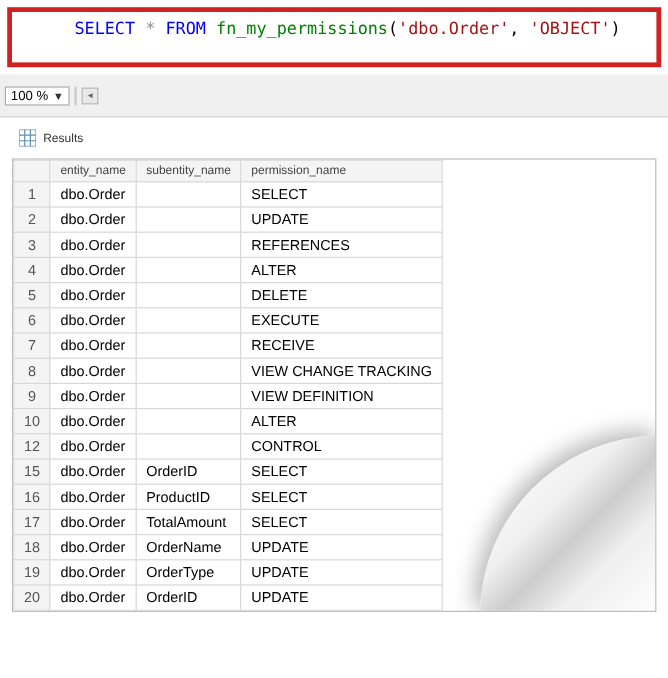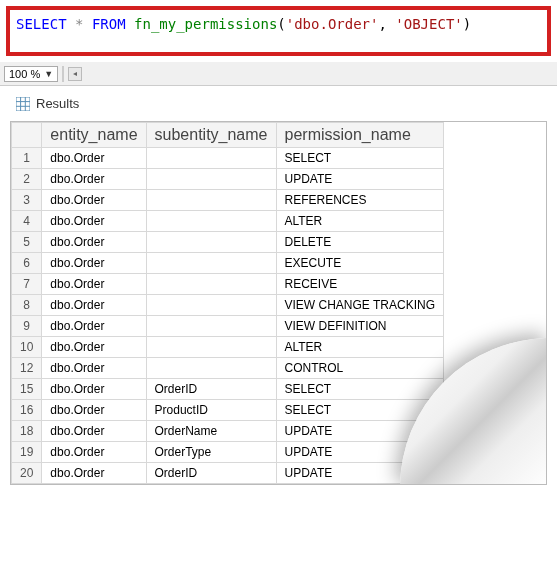--- a/index.html
+++ b/index.html
@@ -1,33 +1,33 @@
 <!DOCTYPE html>
 <html><head>
 <meta charset="utf-8">
 <style>
 * { margin: 0; padding: 0; box-sizing: border-box; }
 body { font-family: Consolas, 'Courier New', monospace; font-size: 13px; background: #fff; width: 557px; }
 .editor-wrap { border: 4px solid #d32020; margin: 6px; padding: 4px 6px 18px 6px; background: #fff; position: relative; }
-.editor-line { font-family: Consolas, monospace; font-size: 14px; line-height: 20px; white-space: pre; }
+.editor-line { font-family: Consolas, monospace; font-size: 14px; line-height: 20px; white-space: pre; margin-left: 46px; }
 .kw { color: #0000ff; }
 .fn { color: #008000; }
 .str { color: #a31515; }
 .star { color: #888; }
-.zoom-bar { display: flex; align-items: center; background: #f0f0f0; border-bottom: 1px solid #ccc; height: 24px; font-family: 'Segoe UI', Tahoma, sans-serif; font-size: 12px; padding: 0 4px; gap: 2px; }
+.zoom-bar { display: flex; align-items: center; background: #f0f0f0; border-bottom: 1px solid #ccc; height: 36px; font-family: 'Segoe UI', Tahoma, sans-serif; font-size: 12px; padding: 0 4px; gap: 2px; }
 .zoom-select { border: 1px solid #aaa; background: #fff; padding: 1px 4px; font-size: 11px; display: flex; align-items: center; gap: 4px; }
 .chev { font-size: 9px; color: #333; }
 .scroll-btn { width: 14px; height: 14px; background: #e8e8e8; border: 1px solid #bbb; display: inline-flex; align-items: center; justify-content: center; font-size: 8px; color: #666; }
-.tabs { display: flex; align-items: center; gap: 8px; padding: 8px 10px 6px 10px; font-family: 'Segoe UI', Tahoma, sans-serif; font-size: 13px; background: #fff; }
+.tabs { display: flex; align-items: center; gap: 8px; padding: 8px 10px 6px 10px; font-family: 'Segoe UI', Tahoma, sans-serif; font-size: 10px; background: #fff; }
 .tab { display: flex; align-items: center; gap: 6px; padding: 2px 6px; color: #333; }
 .tab-icon { width: 14px; height: 14px; }
 .results-panel { border: 1px solid #bbb; margin: 2px 10px 10px 10px; background: #fff; font-family: 'Segoe UI', Tahoma, sans-serif; font-size: 12px; position: relative; overflow: hidden; }
 table { border-collapse: collapse; width: auto; }
 th, td { border: 1px solid #d8d8d8; padding: 3px 8px; text-align: left; font-weight: normal; white-space: nowrap; }
-th { background: #f4f4f4; color: #444; font-size: 16px; }
+th { background: #f4f4f4; color: #444; font-size: 10px; }
 td.rownum { background: #f4f4f4; text-align: center; color: #555; width: 28px; }
 td.sel { background: #fff; border: 1px dotted #888; }
 .page-curl { position: absolute; right: -4px; bottom: -4px; width: 150px; height: 150px; pointer-events: none; }
 .curl-shape { position: absolute; right: 0; bottom: 0; width: 150px; height: 150px; background: linear-gradient(135deg, #fff 0%, #f0f0f0 40%, #ccc 55%, #eee 70%, #fff 100%); border-top-left-radius: 100% 100%; box-shadow: -6px -6px 18px rgba(0,0,0,0.25); transform: rotate(0deg); }
 .curl-shadow { position: absolute; right: 0; bottom: 0; width: 160px; height: 160px; background: radial-gradient(circle at 100% 100%, rgba(0,0,0,0.25) 0%, rgba(0,0,0,0) 70%); }
 </style>
 </head>
 <body>
 
 <div class="editor-wrap">
@@ -139,20 +139,26 @@
           <td>OrderID</td>
           <td>SELECT</td>
         </tr>
         <tr>
           <td class="rownum">16</td>
           <td>dbo.Order</td>
           <td>ProductID</td>
           <td>SELECT</td>
         </tr>
         <tr>
+          <td class="rownum">17</td>
+          <td>dbo.Order</td>
+          <td>TotalAmount</td>
+          <td>SELECT</td>
+        </tr>
+        <tr>
           <td class="rownum">18</td>
           <td>dbo.Order</td>
           <td>OrderName</td>
           <td>UPDATE</td>
         </tr>
         <tr>
           <td class="rownum">19</td>
           <td>dbo.Order</td>
           <td>OrderType</td>
           <td>UPDATE</td>

